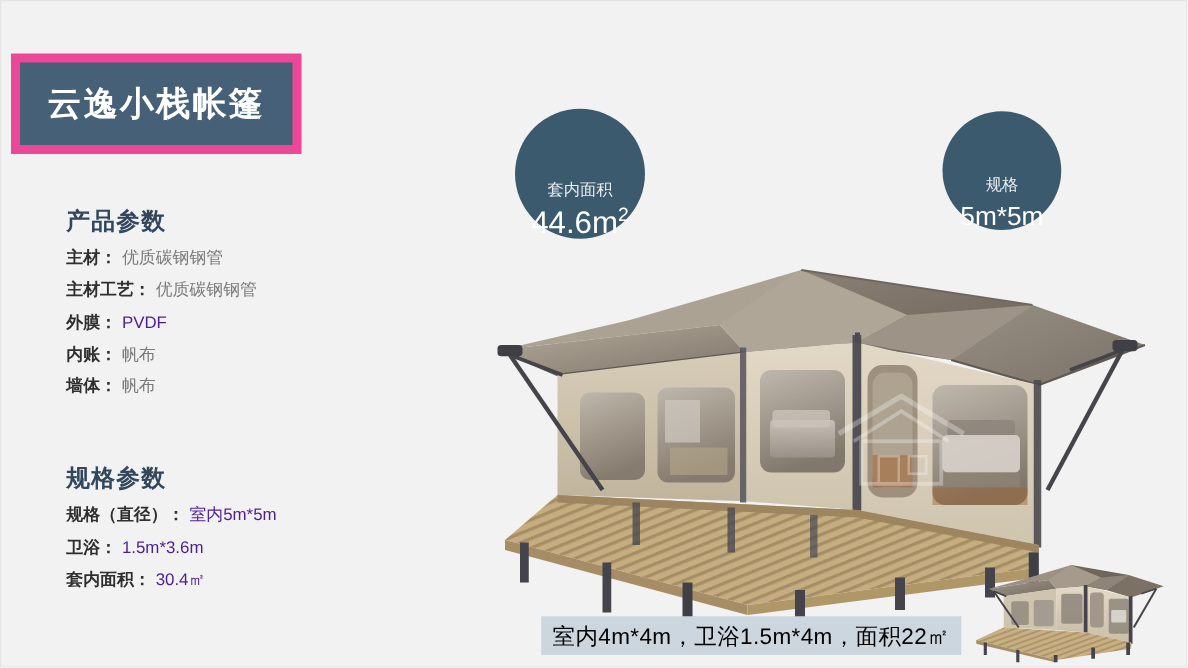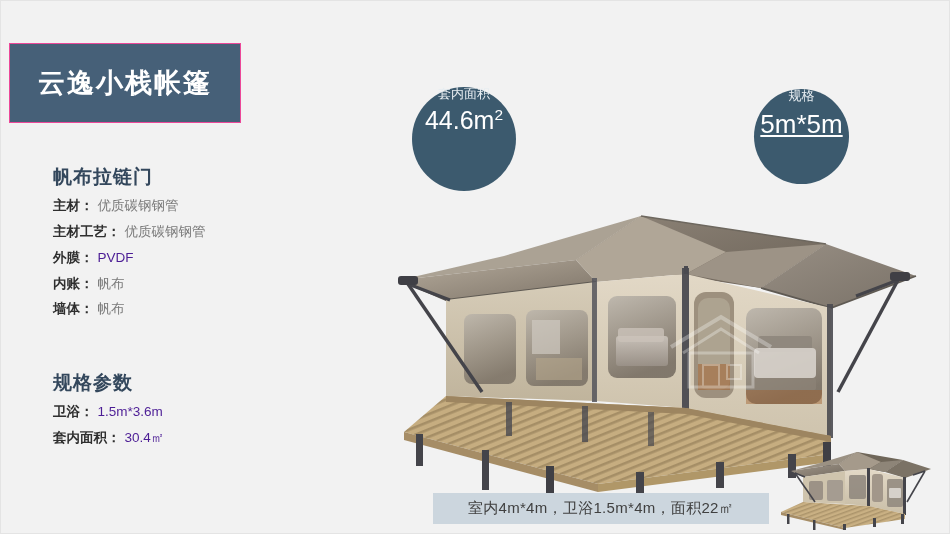--- a/index.html
+++ b/index.html
@@ -15,21 +15,21 @@
     background: #f2f2f2;
     border: 1px solid #e4e4e4;
   }
 
   
   #title-banner {
     position: absolute;
     left: 8px; top: 42px;
     width: 232px; height: 80px;
     background: #466078;
-    border: 1px solid #ec4899;
+    border: 7px solid #ec4899;
     display: flex;
     align-items: center;
     justify-content: center;
   }
   #title-banner .title-text {
     color: #ffffff;
     font-size: 27px;
     font-weight: bold;
     letter-spacing: 2px;
   }
@@ -73,56 +73,56 @@
 
   
   .badge {
     position: absolute;
     border-radius: 50%;
     background: #3c5a6e;
     color: #ffffff;
     display: flex;
     flex-direction: column;
     align-items: center;
-    justify-content: flex-start;
+    justify-content: flex-end;
     text-align: center;
   }
   .badge .badge-label {
     font-size: 13px;
     line-height: 1;
     margin-bottom: 7px;
     color: #e7edf1;
   }
   .badge .badge-value {
     font-size: 25px;
     line-height: 1;
     font-weight: normal;
     color: #ffffff;
   }
   #badge-1 { left: 411px; top: 86px; width: 104px; height: 104px; }
   #badge-2 { left: 578px; top: 88px; width: 99px; height: 99px; }
   #badge-3 { left: 753px; top: 88px; width: 95px; height: 95px; }
-  #badge-3 .badge-value { font-size: 26px; text-decoration: underline; }
+  #badge-3 .badge-value { font-size: 21px; }
   #badge-2 .badge-value { font-size: 26px; }
 
   .sup { font-size: 0.62em; vertical-align: super; }
 
   
   #caption-band {
     position: absolute;
     left: 432px; top: 492px;
     width: 336px; height: 31px;
     background: #ccd6de;
     display: flex;
     align-items: center;
     justify-content: center;
   }
   #caption-band .caption-text {
-    color: #404040;
-    font-size: 15px;
+    color: #000000;
+    font-size: 18px;
     letter-spacing: 0.3px;
     white-space: nowrap;
   }
 
   
   #tent-main {
     position: absolute;
     left: 385px; top: 195px;
     width: 540px; height: 300px;
   }
@@ -145,21 +145,21 @@
 </head>
 <body>
 
 <div id="page">
 
   <div id="title-banner">
     <span class="title-text">云逸小栈帐篷</span>
   </div>
 
   <div id="spec-panel">
-    <div class="section-head">帆布拉链门</div>
+    <div class="section-head">产品参数</div>
     <ul class="spec-list">
       <li class="spec-row">
         <span class="spec-label">主材：</span>
         <span class="spec-value">优质碳钢钢管</span>
       </li>
       <li class="spec-row">
         <span class="spec-label">主材工艺：</span>
         <span class="spec-value">优质碳钢钢管</span>
       </li>
       <li class="spec-row">
@@ -173,20 +173,24 @@
       <li class="spec-row">
         <span class="spec-label">墙体：</span>
         <span class="spec-value">帆布</span>
       </li>
     </ul>
   </div>
 
   <div id="spec-panel-2">
     <div class="section-head">规格参数</div>
     <ul class="spec-list">
+      <li class="spec-row">
+        <span class="spec-label">规格（直径）：</span>
+        <span class="spec-value dark">室内5m*5m</span>
+      </li>
       <li class="spec-row">
         <span class="spec-label">卫浴：</span>
         <span class="spec-value dark">1.5m*3.6m</span>
       </li>
       <li class="spec-row">
         <span class="spec-label">套内面积：</span>
         <span class="spec-value dark">30.4㎡</span>
       </li>
     </ul>
   </div>

